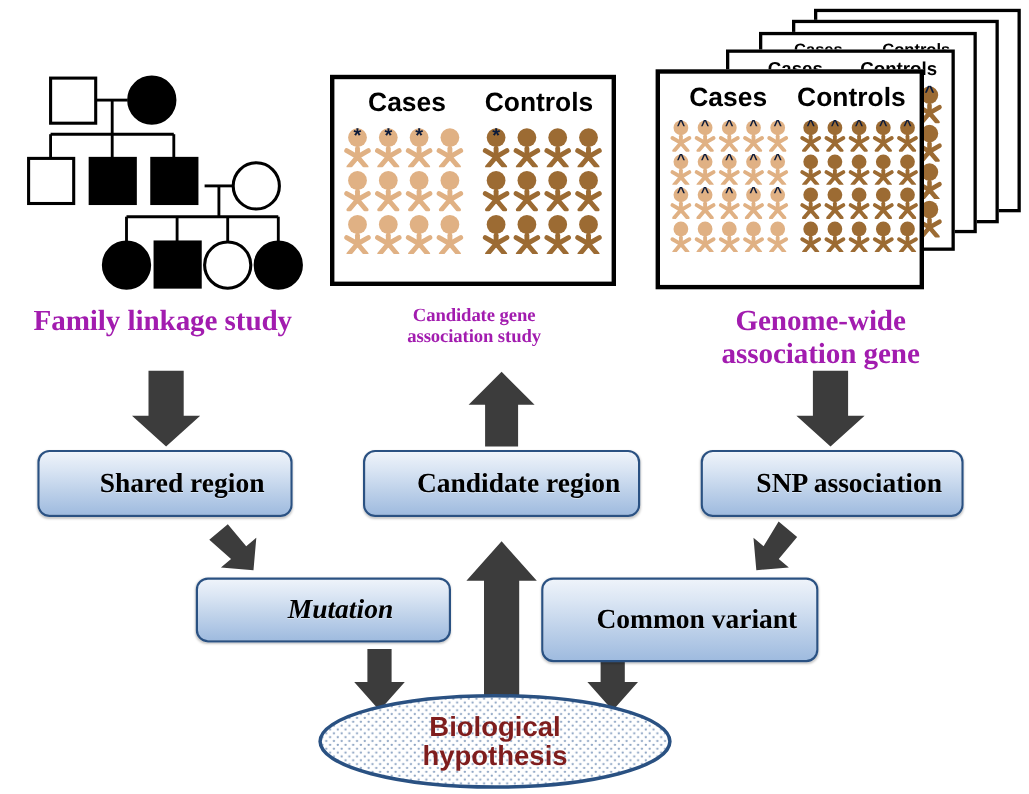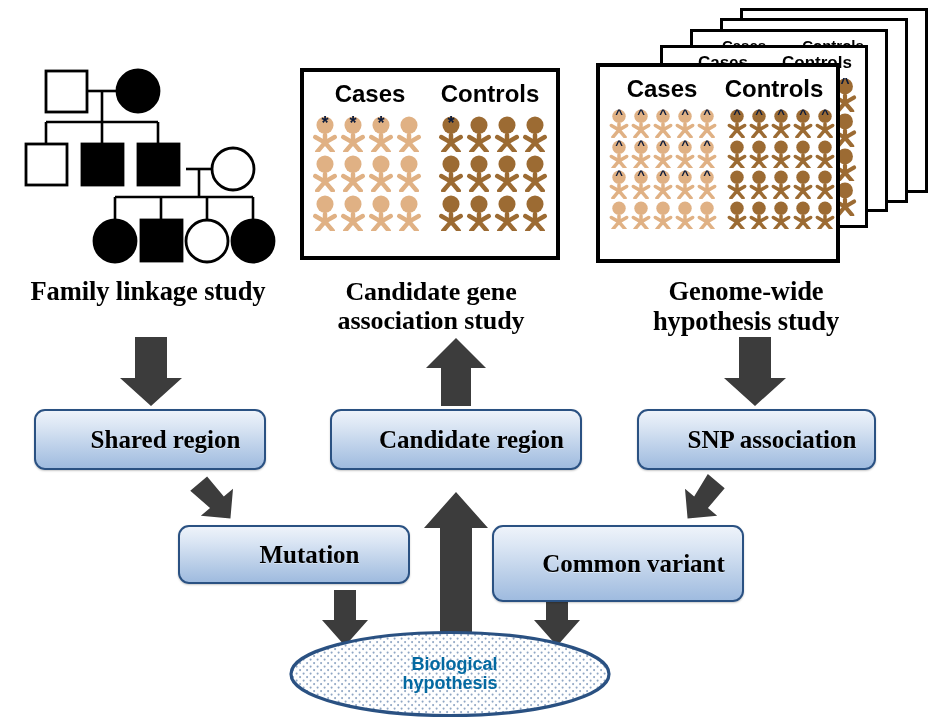--- a/index.html
+++ b/index.html
@@ -25,27 +25,27 @@
     width: 935px;
     height: 722px;
   }
 
   
   .study-caption {
     position: absolute;
     text-align: center;
     font-family: "Liberation Serif", serif;
     font-weight: bold;
-    color: #000000;
+    color: #a21caf;
     line-height: 1.12;
     letter-spacing: -0.1px;
     white-space: pre-line;
   }
   #caption-family   { left: 0px;   top: 277px; width: 296px; font-size: 26.5px; }
-  #caption-candgene { left: 300px; top: 277px; width: 262px; font-size: 26px; }
+  #caption-candgene { left: 300px; top: 277px; width: 262px; font-size: 17px; }
   #caption-gwas     { left: 596px; top: 277px; width: 300px; font-size: 26.5px; }
 
   
   .flow-box {
     position: absolute;
     border: 2.4px solid #2A5182;
     border-radius: 11px;
     background: linear-gradient(to bottom,
                 #eef3fa 0%,
                 #dbe6f4 26%,
@@ -80,24 +80,24 @@
   #ellipse-hypothesis .ellipse-label {
     position: absolute;
     left: 0; top: 0;
     width: 100%; height: 100%;
     display: flex;
     flex-direction: column;
     align-items: center;
     justify-content: center;
     font-family: "Liberation Sans", sans-serif;
     font-weight: bold;
-    font-size: 18px;
+    font-size: 25px;
     line-height: 1.05;
-    color: #0369a1;
-    text-align: right;
+    color: #7f1d1d;
+    text-align: center;
     white-space: pre-line;
     pointer-events: none;
   }
 
   
   .panel {
     position: absolute;
     background: #ffffff;
     border: 4px solid #000000;
     box-sizing: border-box;
@@ -1088,21 +1088,21 @@
             </g>
           </svg>
         </div>
       </div>
   </div>
 
   <div class="study-caption" id="caption-family">Family linkage study</div>
   <div class="study-caption" id="caption-candgene">Candidate gene
 association study</div>
   <div class="study-caption" id="caption-gwas">Genome-wide
-hypothesis study</div>
+association gene</div>
 
   <svg class="layer" viewBox="0 0 935 722" style="z-index:6;">
 
     <path fill="#3C3C3C" d="M135,337 L167,337 L167,378 L182,378 L151,406 L120,378 L135,378 Z"></path>
 
     <path fill="#3C3C3C" d="M441,406 L441,368 L426,368 L456,338 L486,368 L471,368 L471,406 Z"></path>
 
     <path fill="#3C3C3C" d="M739,337 L771,337 L771,378 L786,378 L755,406 L724,378 L739,378 Z"></path>
 
     <path fill="#3C3C3C" d="M202,477 L224,477 L224,503 L236,503 L215,524 L194,503 L206,503 Z" transform="rotate(-40 215 500)"></path>
@@ -1112,21 +1112,21 @@
     <path fill="#3C3C3C" d="M334,590 L356,590 L356,620 L368,620 L345,646 L322,620 L334,620 Z"></path>
 
     <path fill="#3C3C3C" d="M546,590 L568,590 L568,620 L580,620 L557,646 L534,620 L546,620 Z"></path>
 
     <path fill="#3C3C3C" d="M440,672 L440,528 L424,528 L456,492 L488,528 L472,528 L472,672 Z"></path>
   </svg>
 
   <div class="flow-box" id="box-shared" style="z-index:7;">Shared region</div>
   <div class="flow-box" id="box-candidate" style="z-index:7;">Candidate region</div>
   <div class="flow-box" id="box-snp" style="z-index:7;">SNP association</div>
-  <div class="flow-box" id="box-mutation" style="z-index:7;">Mutation</div>
+  <div class="flow-box" id="box-mutation" style="z-index:7;font-style:italic;">Mutation</div>
   <div class="flow-box" id="box-common" style="z-index:7;">Common variant</div>
 
   <div id="ellipse-hypothesis" style="z-index:8;">
     <svg viewBox="0 0 324 88" width="324" height="88">
       <defs>
         <pattern id="dotfill" width="7" height="7" patternUnits="userSpaceOnUse">
           <rect width="7" height="7" fill="#ffffff"></rect>
           <circle cx="1.6" cy="1.6" r="1.05" fill="#8FA6C4"></circle>
           <circle cx="5.1" cy="5.1" r="1.05" fill="#8FA6C4"></circle>
         </pattern>

